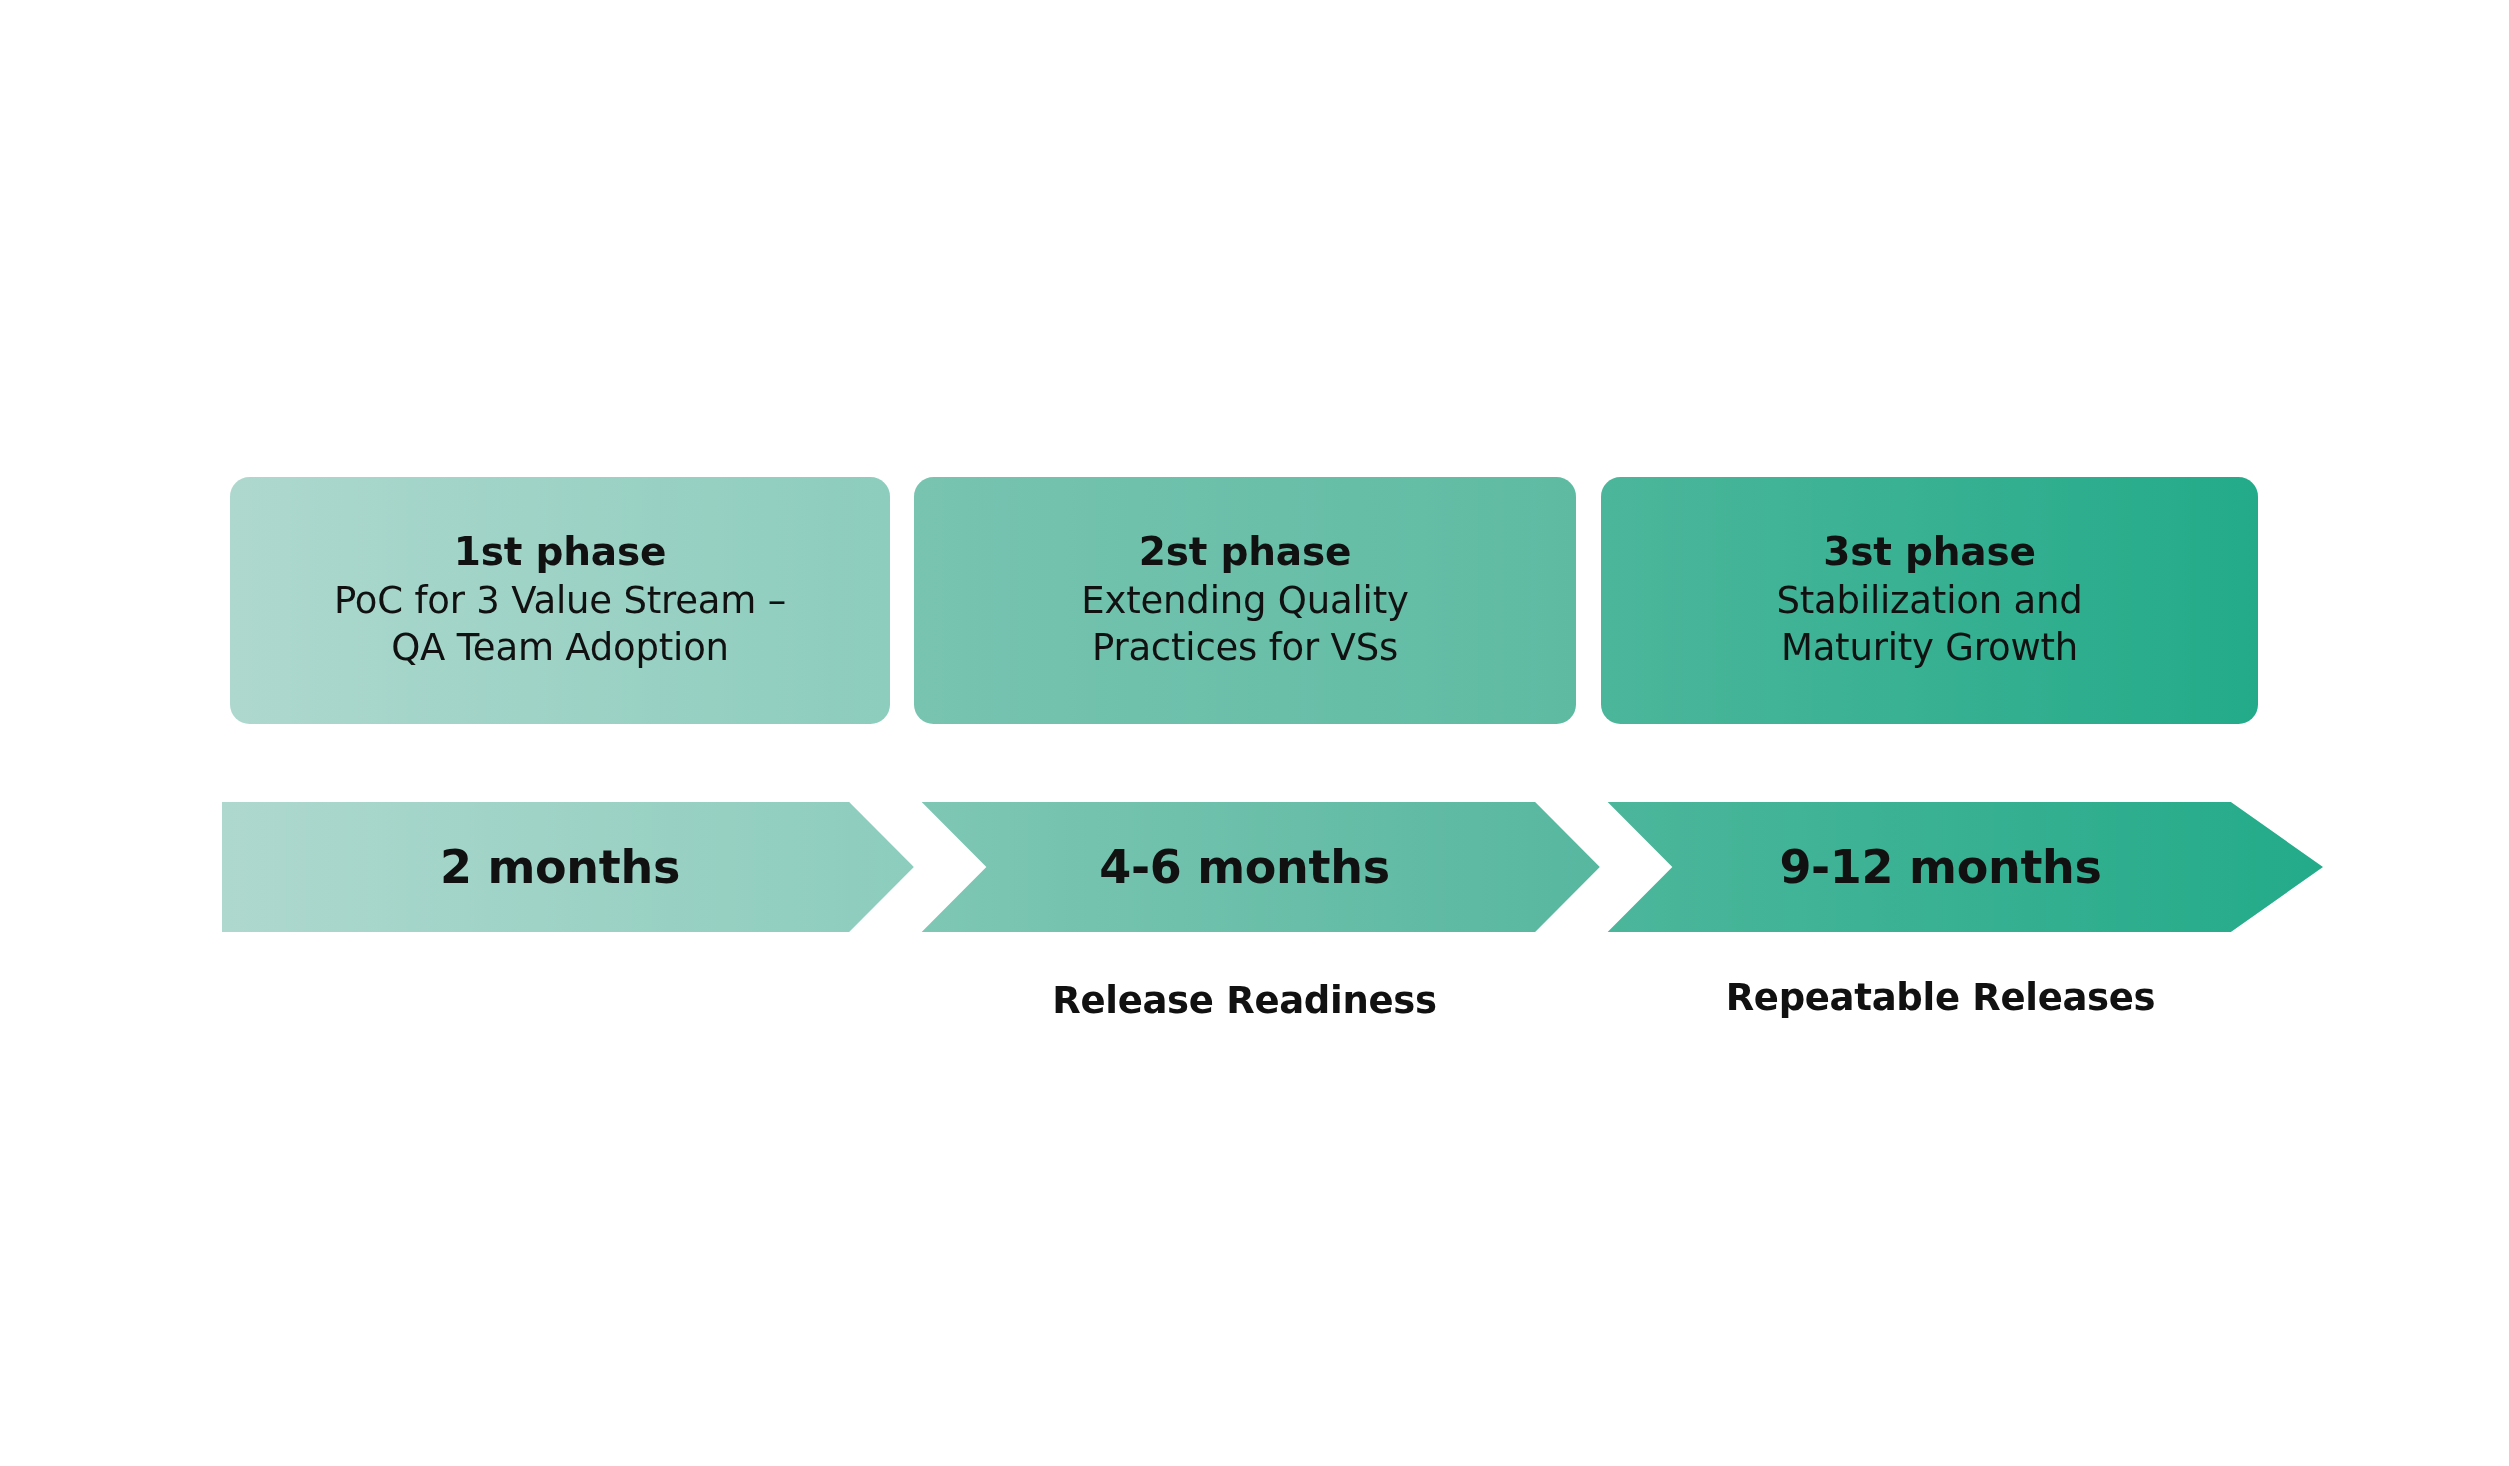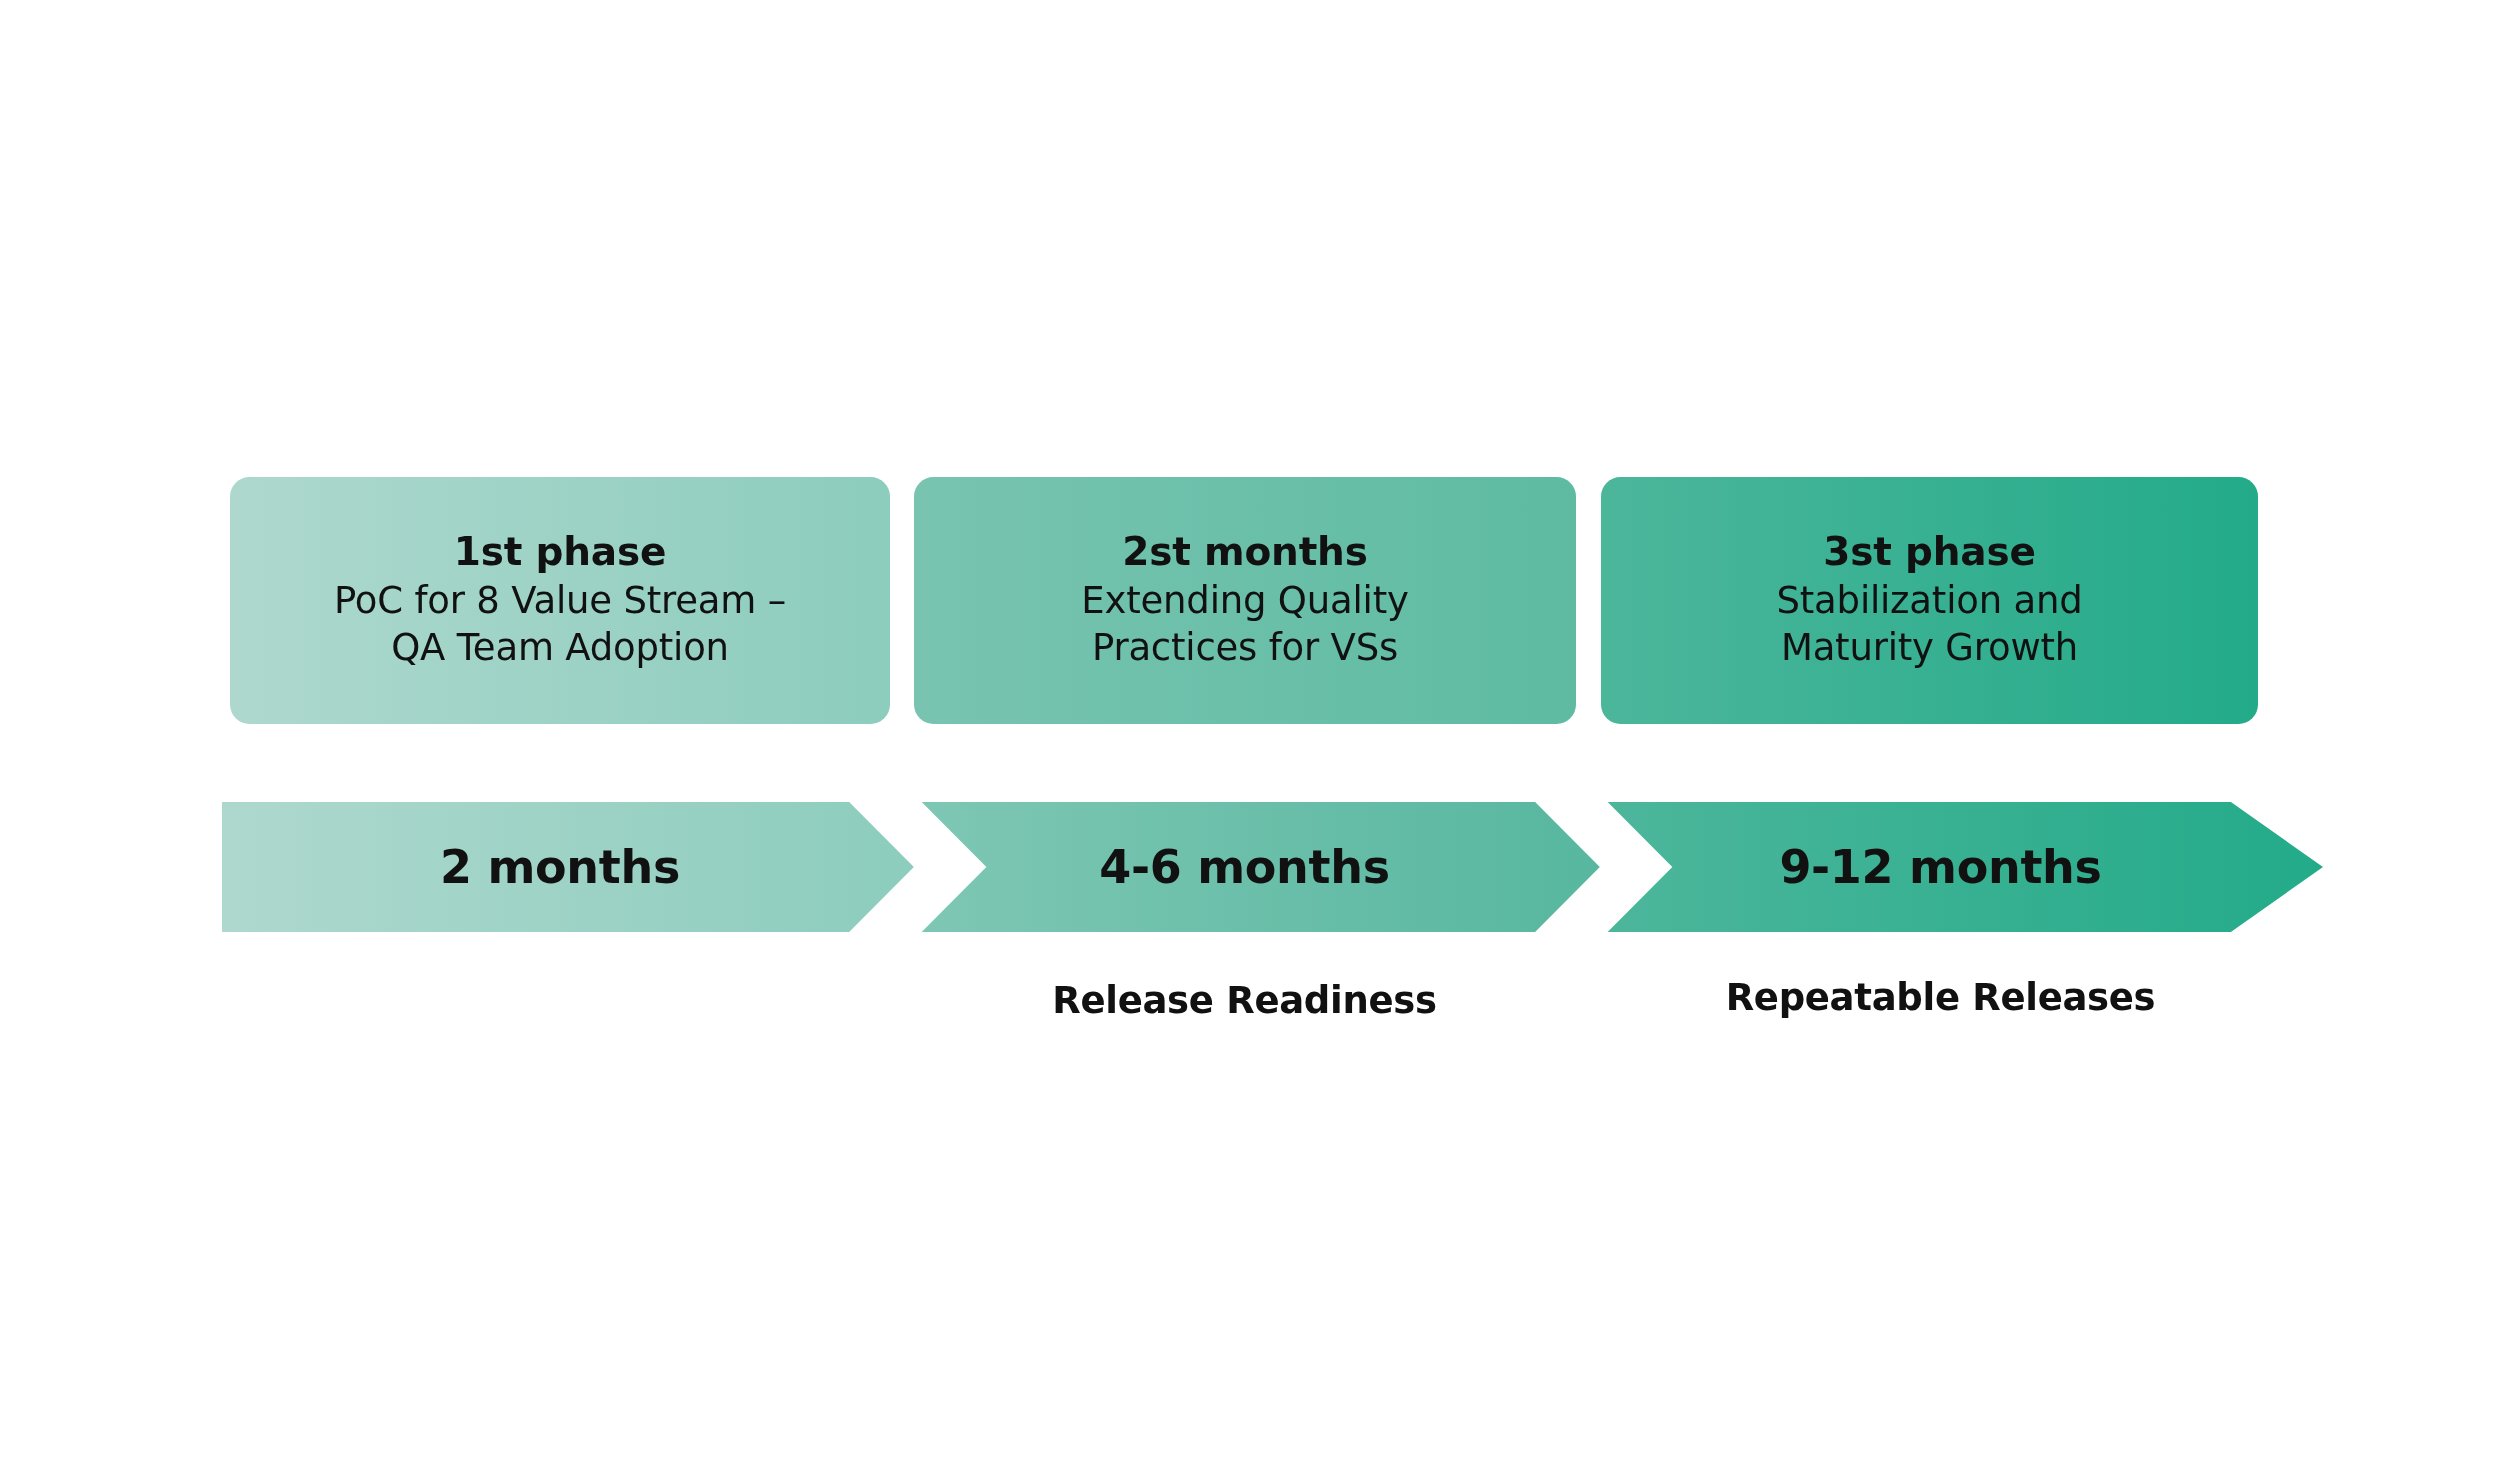--- a/index.html
+++ b/index.html
@@ -106,26 +106,26 @@
   #caption-2 { left: 921px;  width: 647px; top: 939px; }
   #caption-3 { left: 1617px; width: 647px; top: 936px; }
 </style>
 </head>
 <body>
 
 <div id="canvas">
 
   <div class="phase-card" id="card-1" style="background: linear-gradient(90deg, rgb(174, 216, 206) 0%, rgb(140, 205, 189) 100%);">
     <div class="phase-title">1st phase</div>
-    <div class="phase-desc">PoC for 8 Value Stream –
+    <div class="phase-desc">PoC for 3 Value Stream –
 QA Team Adoption</div>
   </div>
 
   <div class="phase-card" id="card-2" style="background: linear-gradient(90deg, rgb(120, 196, 177) 0%, rgb(94, 187, 162) 100%);">
-    <div class="phase-title">2st months</div>
+    <div class="phase-title">2st phase</div>
     <div class="phase-desc">Extending Quality
 Practices for VSs</div>
   </div>
 
   <div class="phase-card" id="card-3" style="background: linear-gradient(90deg, rgb(76, 182, 155) 0%, rgb(35, 171, 137) 100%);">
     <div class="phase-title">3st phase</div>
     <div class="phase-desc">Stabilization and
 Maturity Growth</div>
   </div>
 

